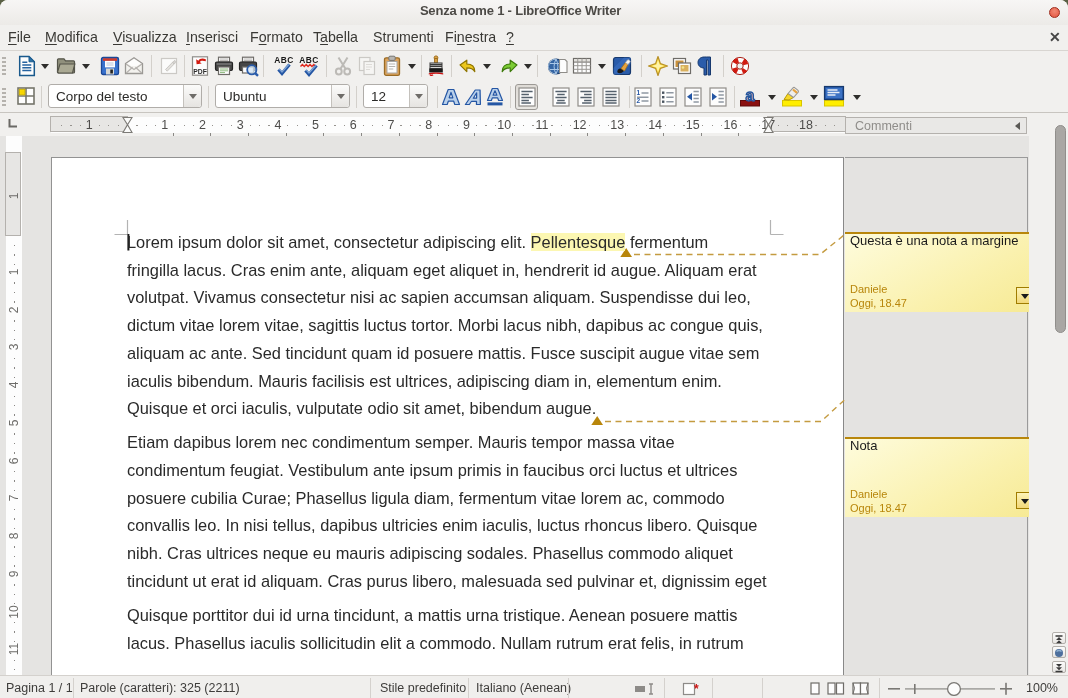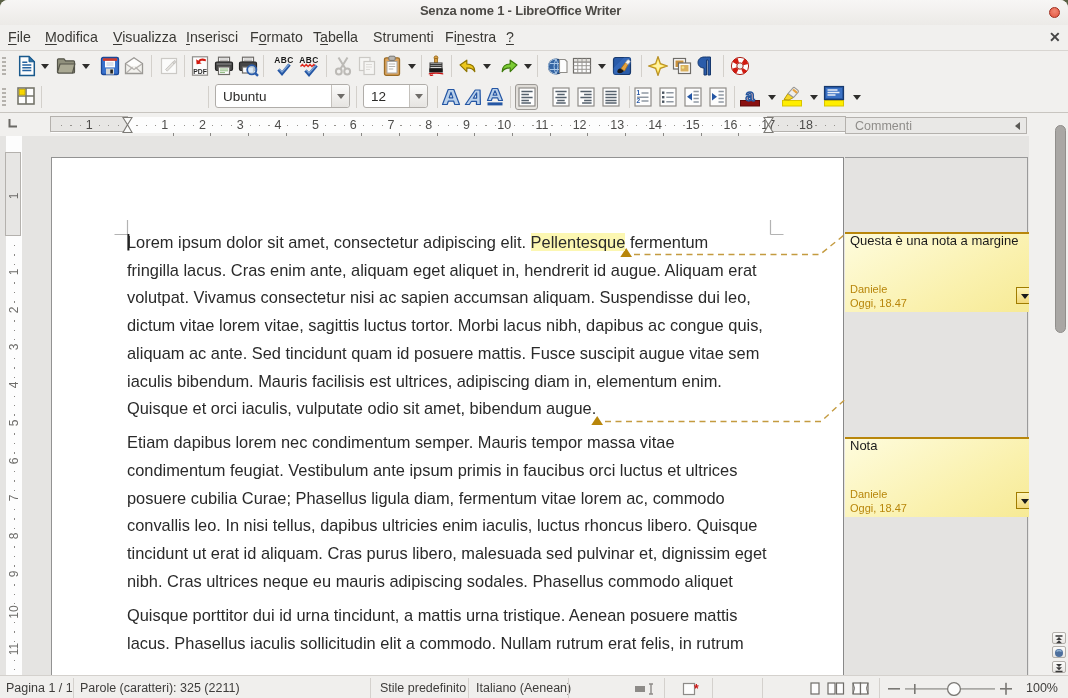--- a/index.html
+++ b/index.html
@@ -263,20 +263,24 @@
 
   <div id="tb2" class="abs">
     <div class="grip"></div>
     <svg class="abs" style="left:14px;top:4px" width="24" height="22" viewBox="0 0 24 22">
       <rect x="4" y="2" width="16" height="16" fill="#fdfdfd" stroke="#75756b" stroke-width="1.6"></rect>
       <path d="M12 2 V18 M4 10 H20" stroke="#75756b" stroke-width="1.6"></path>
       <rect x="5.3" y="3.3" width="5.6" height="5.6" fill="#ffe100" stroke="#c7ac00" stroke-width="1"></rect>
       <rect x="6.3" y="4.3" width="3.6" height="3.6" fill="#f7d500"></rect>
     </svg>
     <div class="sep" style="left:41px"></div>
+    <div class="cbox" style="left:48px; top:2px; width:154px;">
+      <span class="txt">Corpo del testo</span>
+        <span class="btn"></span>
+      </div>
     <div class="sep" style="left:208px"></div>
     <div class="cbox" style="left:215px; top:2px; width:135px;">
       <span class="txt">Ubuntu</span>
         <span class="btn"></span>
       </div>
     <div class="sep" style="left:356px"></div>
     <div class="cbox" style="left:363px; top:2px; width:65px;">
       <span class="txt">12</span>
         <span class="btn"></span>
       </div>
@@ -553,22 +557,22 @@
       <div>volutpat. Vivamus consectetur nisi ac sapien accumsan aliquam. Suspendisse dui leo,</div>
       <div>dictum vitae lorem vitae, sagittis luctus tortor. Morbi lacus nibh, dapibus ac congue quis,</div>
       <div>aliquam ac ante. Sed tincidunt quam id posuere mattis. Fusce suscipit augue vitae sem</div>
       <div>iaculis bibendum. Mauris facilisis est ultrices, adipiscing diam in, elementum enim.</div>
       <div>Quisque et orci iaculis, vulputate odio sit amet, bibendum augue.</div>
       <div class="parasp"></div>
       <div>Etiam dapibus lorem nec condimentum semper. Mauris tempor massa vitae</div>
       <div>condimentum feugiat. Vestibulum ante ipsum primis in faucibus orci luctus et ultrices</div>
       <div>posuere cubilia Curae; Phasellus ligula diam, fermentum vitae lorem ac, commodo</div>
       <div>convallis leo. In nisi tellus, dapibus ultricies enim iaculis, luctus rhoncus libero. Quisque</div>
+      <div>nibh. Cras ultrices neque eu mauris adipiscing sodales. Phasellus commodo aliquet</div>
       <div>tincidunt ut erat id aliquam. Cras purus libero, malesuada sed pulvinar et, dignissim eget</div>
-      <div>nibh. Cras ultrices neque eu mauris adipiscing sodales. Phasellus commodo aliquet</div>
       <div class="parasp"></div>
       <div>Quisque porttitor dui id urna tincidunt, a mattis urna tristique. Aenean posuere mattis</div>
       <div>lacus. Phasellus iaculis sollicitudin elit a commodo. Nullam rutrum erat felis, in rutrum</div>
     </div>
   </div>
 
   <div id="vsb" class="abs"></div>
   <div id="vsbthumb" class="abs"></div>
   <div class="navbtn abs" style="top:632px;"><svg width="10" height="10" viewBox="0 0 10 10">
         <path d="M1.5 2 H8.5" stroke="#3a3a3a" stroke-width="1.5" fill="none"></path>

